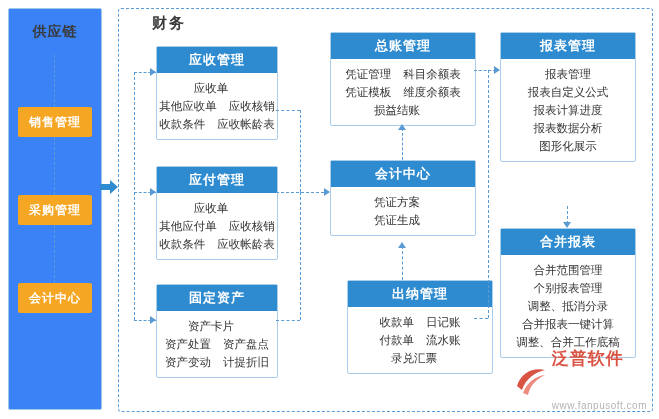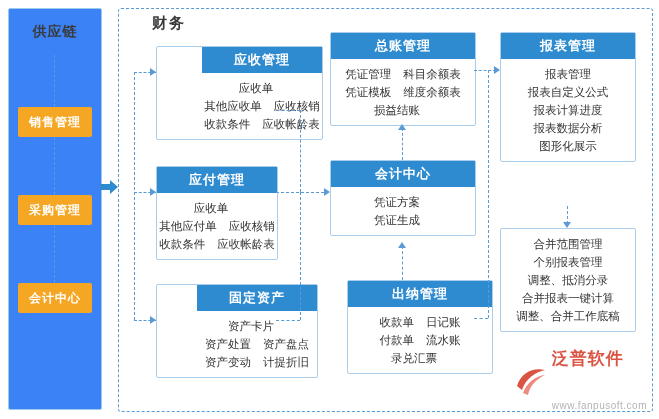--- a/index.html
+++ b/index.html
@@ -61,23 +61,23 @@
   }
   .row{
     display:flex;justify-content:center;align-items:center;
     font-size:11.5px;color:#333333;line-height:18px;white-space:nowrap;
   }
   .row span{display:inline-block;}
   .row .c1{min-width:0;}
   .row .c2{margin-left:12px;}
 
   
-  #card-ar   {left:156px;top:46px;width:120px;padding-left:45px;}
+  #card-ar   {left:156px;top:46px;width:120px;}
   #card-ap   {left:156px;top:166px;width:120px;}
-  #card-fa   {left:156px;top:284px;width:120px;padding-left:40px;}
+  #card-fa   {left:156px;top:284px;width:120px;}
   #card-gl   {left:330px;top:32px;width:144px;}
   #card-acc  {left:330px;top:160px;width:144px;}
   #card-cash {left:347px;top:280px;width:144px;}
   #card-rep  {left:500px;top:32px;width:134px;}
   #card-merge{left:500px;top:228px;width:134px;}
 
   
   .conn{position:absolute;}
   .h-dash{border-top:1px dashed #5b9bd5;height:0;}
   .v-dash{border-left:1px dashed #5b9bd5;width:0;}
@@ -255,20 +255,21 @@
       <div class="row">
           <span class="c1">报表数据分析</span>
         </div>
       <div class="row">
           <span class="c1">图形化展示</span>
         </div>
     </div>
   </div>
 
   <div class="card" id="card-merge">
+    <div class="hd">合并报表</div>
     <div class="bd">
       <div class="row">
           <span class="c1">合并范围管理</span>
         </div>
       <div class="row">
           <span class="c1">个别报表管理</span>
         </div>
       <div class="row">
           <span class="c1">调整、抵消分录</span>
         </div>

